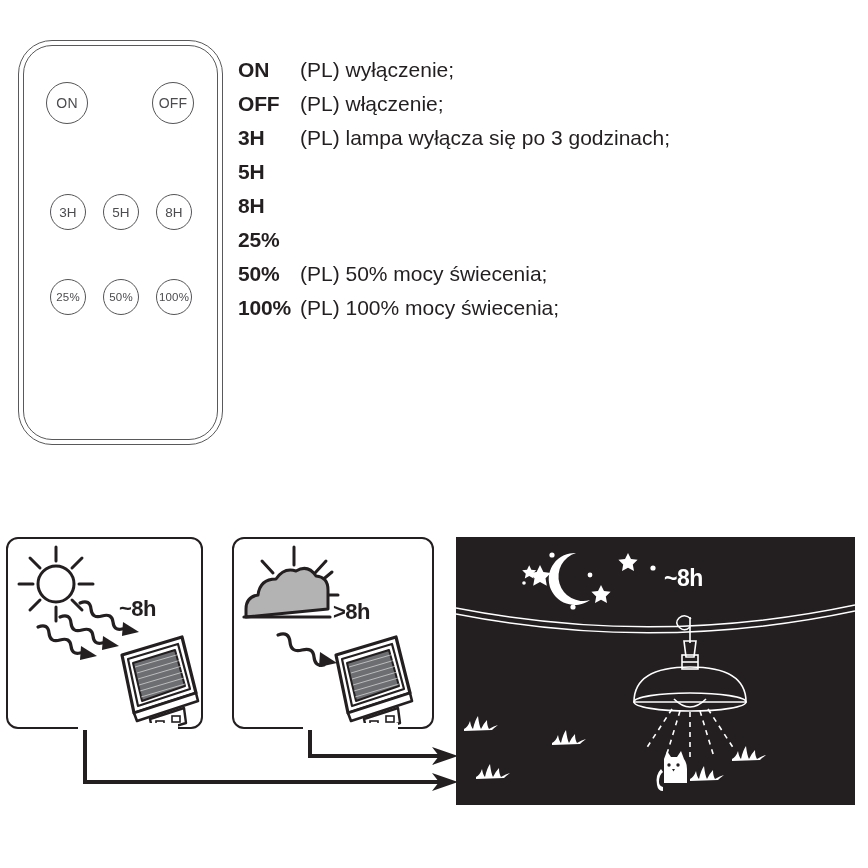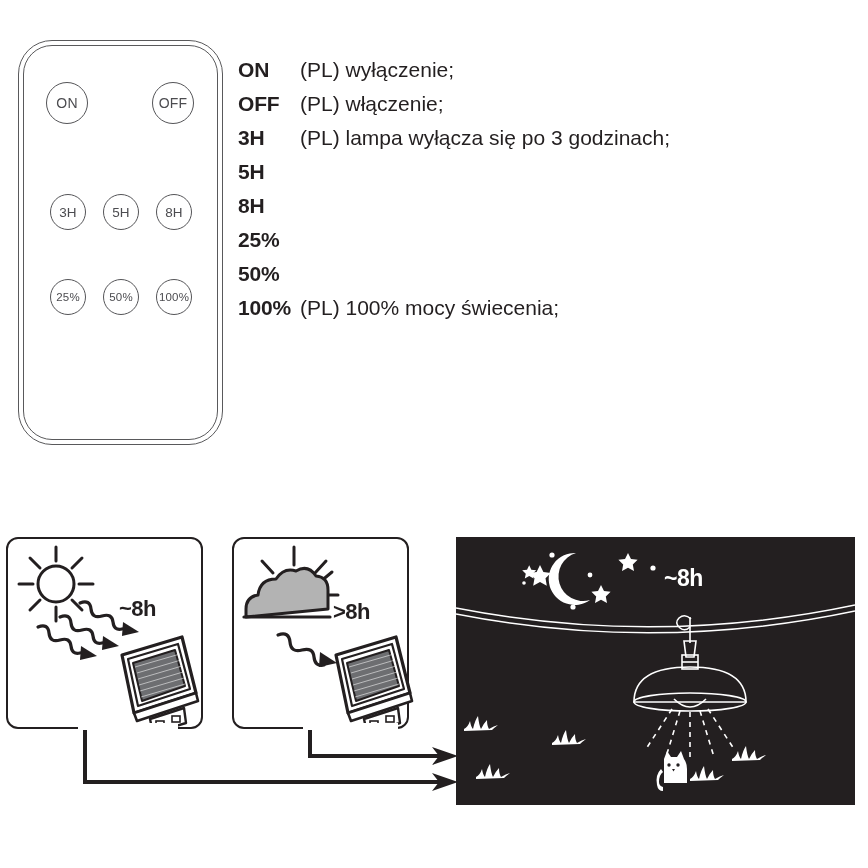--- a/index.html
+++ b/index.html
@@ -96,21 +96,21 @@
   }
   .scene-card {
     position: absolute;
     box-sizing: border-box;
     border: 2.6px solid #231f20;
     border-radius: 12px;
     background: #ffffff;
     overflow: visible;
   }
   #scene-card-sunny { left: 6px; top: 17px; width: 197px; height: 192px; }
-  #scene-card-cloudy { left: 232px; top: 17px; width: 177px; height: 192px; }
+  #scene-card-cloudy { left: 232px; top: 17px; width: 202px; height: 192px; }
 
   .hour-label {
     position: absolute;
     font-weight: bold;
     font-size: 22px;
     color: #231f20;
     letter-spacing: -0.5px;
   }
 
   #night-scene {
@@ -173,20 +173,21 @@
     <span class="legend-code">5H</span>
   </div>
   <div class="legend-row">
     <span class="legend-code">8H</span>
   </div>
   <div class="legend-row">
     <span class="legend-code">25%</span>
   </div>
   <div class="legend-row">
     <span class="legend-code">50%</span>
+    <span class="legend-desc">(PL) 50% mocy świecenia;</span>
   </div>
   <div class="legend-row">
     <span class="legend-code">100%</span>
     <span class="legend-desc">(PL) 100% mocy świecenia;</span>
   </div>
 </div>
 
 <div id="diagram">
 
   <svg width="868" height="320" style="position:absolute;left:0;top:0;">

